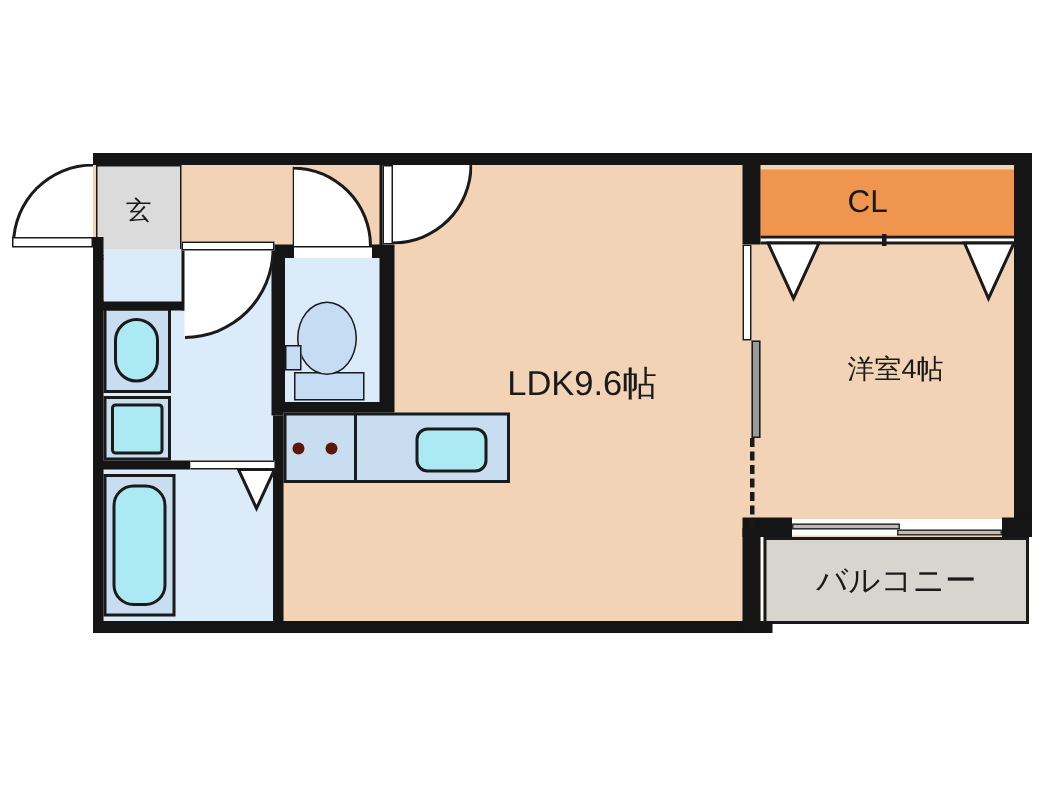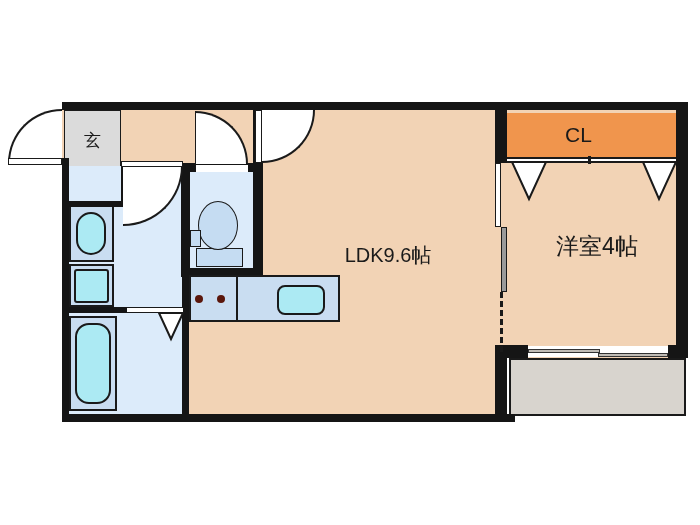--- a/index.html
+++ b/index.html
@@ -96,17 +96,18 @@
   <div class="abs leaf" style="left:255px;top:110px;width:7px;height:53px;"></div>
   <div class="abs disc" style="left:262px;top:110px;width:53px;height:53px;border-bottom-right-radius:100% 100%;border-bottom:2px solid #1a1a1a;border-right:2px solid #1a1a1a;"></div>
 
   <svg width="700" height="525">
     <polygon points="159,313 183,313 171,339" fill="#ffffff" stroke="#1a1a1a" stroke-width="2"></polygon>
     <polygon points="512,162 546,162 529,199" fill="#ffffff" stroke="#1a1a1a" stroke-width="2"></polygon>
     <polygon points="643,162 676,162 659,199" fill="#ffffff" stroke="#1a1a1a" stroke-width="2"></polygon>
   </svg>
 
   <div class="abs label" style="left:64px;top:110px;width:57px;height:61px;font-size:17px;">玄</div>
-  <div class="abs label" style="left:278px;top:240px;width:220px;height:30px;font-size:20px;">LDK9.6帖</div>
-  <div class="abs label" style="left:507px;top:231px;width:180px;height:30px;font-size:23px;">洋室4帖</div>
+  <div class="abs label" style="left:278px;top:240px;width:220px;height:30px;font-size:23px;">LDK9.6帖</div>
+  <div class="abs label" style="left:507px;top:231px;width:180px;height:30px;font-size:18px;">洋室4帖</div>
   <div class="abs label" style="left:507px;top:120px;width:143px;height:30px;font-size:21px;">CL</div>
+  <div class="abs label" style="left:509px;top:373px;width:177px;height:28px;font-size:21px;">バルコニー</div>
 
 </div>
 
 </body></html>

